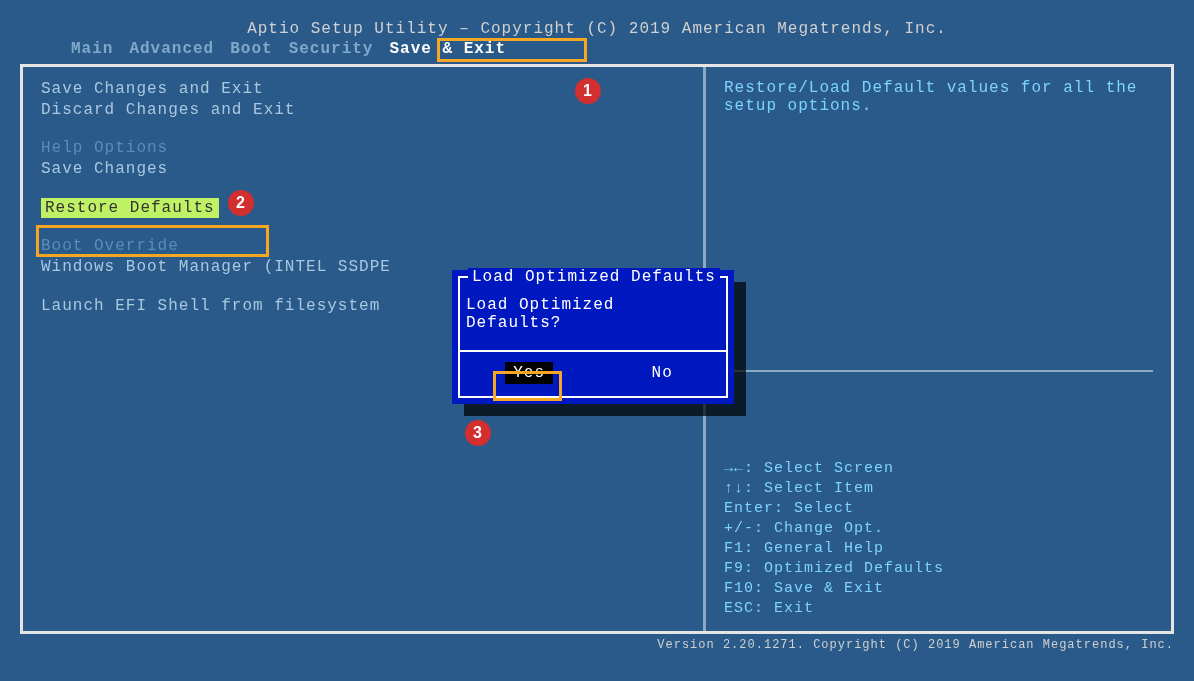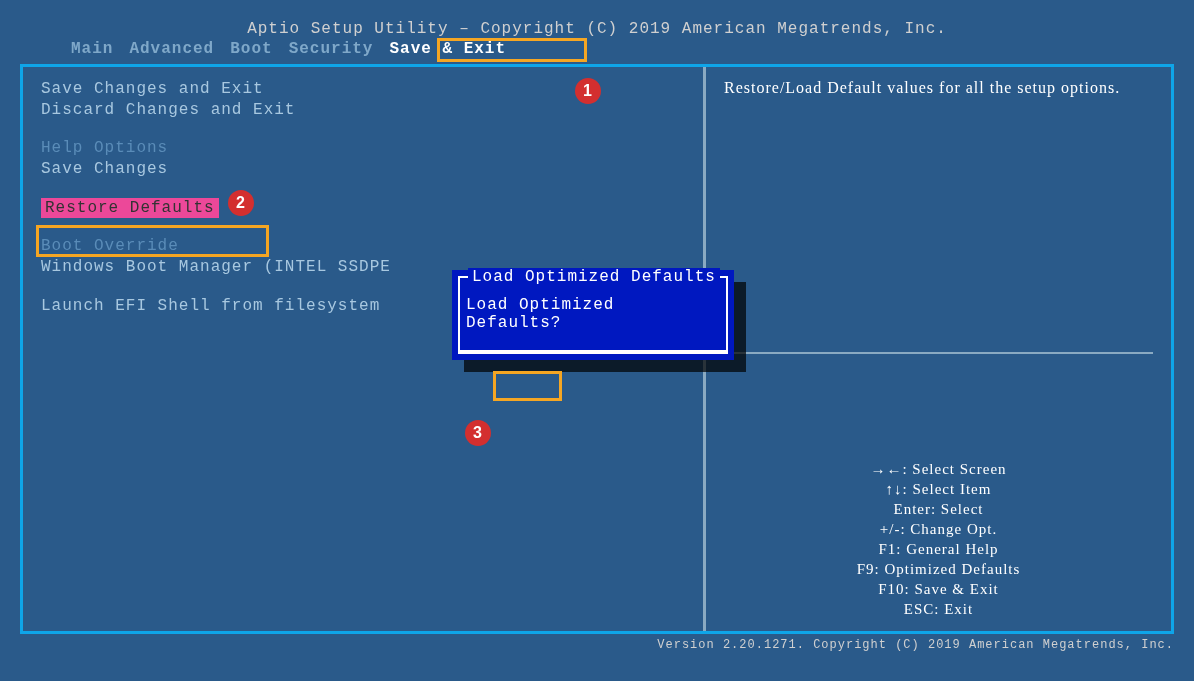--- a/index.html
+++ b/index.html
@@ -36,61 +36,59 @@
     .tab {
       color: #7fa8c9;
       padding: 0 6px;
       font-weight: bold;
     }
     .tab-active {
       color: #ffffff;
     }
     .main-panel {
       display: flex;
-      border: 3px solid #0ea5e9;
+      border: 3px solid #e5e5e5;
       height: 570px;
     }
     .left-panel {
       flex: 1;
       padding: 12px 18px;
       border-right: 3px solid #8aaac2;
       color: #a8c8e0;
       position: relative;
     }
     .right-panel {
       width: 465px;
       padding: 12px 18px;
-      color: #ffffff;
+      color: #7dd3fc;
       display: flex;
       flex-direction: column;
-      font-family: Liberation Serif, serif;
     }
     .menu-item {
       margin-bottom: 1px;
       line-height: 20px;
     }
     .section-header {
       color: #5a8cb8;
       margin-top: 18px;
     }
     .selected-item {
-      background: #ec4899;
+      background: #bef264;
       color: #333;
       display: inline-block;
       padding: 0 4px;
       text-align: right;
     }
     .help-text {
       flex: 0 0 auto;
     }
     .key-hints {
       margin-top: auto;
       font-size: 15px;
       line-height: 20px;
-      text-align: center;
     }
     .key-hint-line { white-space: nowrap; }
     .divider {
       border-top: 2px solid #8aaac2;
       margin: 18px 0 6px;
     }
     .footer-bar {
       text-align: right;
       color: #d0d0d0;
       margin-top: 4px;
@@ -233,20 +231,24 @@
     </div>
   </div>
 
   <div class="footer-bar">Version 2.20.1271. Copyright (C) 2019 American Megatrends, Inc.</div>
 
   <div class="dialog-overlay">
     <div class="dialog-inner">
       <span class="dialog-title">Load Optimized Defaults</span>
       <div class="dialog-body">Load Optimized Defaults?</div>
       <div class="dialog-divider"></div>
+      <div class="dialog-buttons">
+        <span class="dialog-button dialog-button-yes">Yes</span>
+        <span class="dialog-button">No</span>
+      </div>
     </div>
   </div>
 
   <div class="highlight-tab"></div>
   <div class="highlight-restore"></div>
   <div class="highlight-yes"></div>
 
   <div class="annotation-circle anno-1">1</div>
   <div class="annotation-circle anno-2">2</div>
   <div class="annotation-circle anno-3">3</div>

